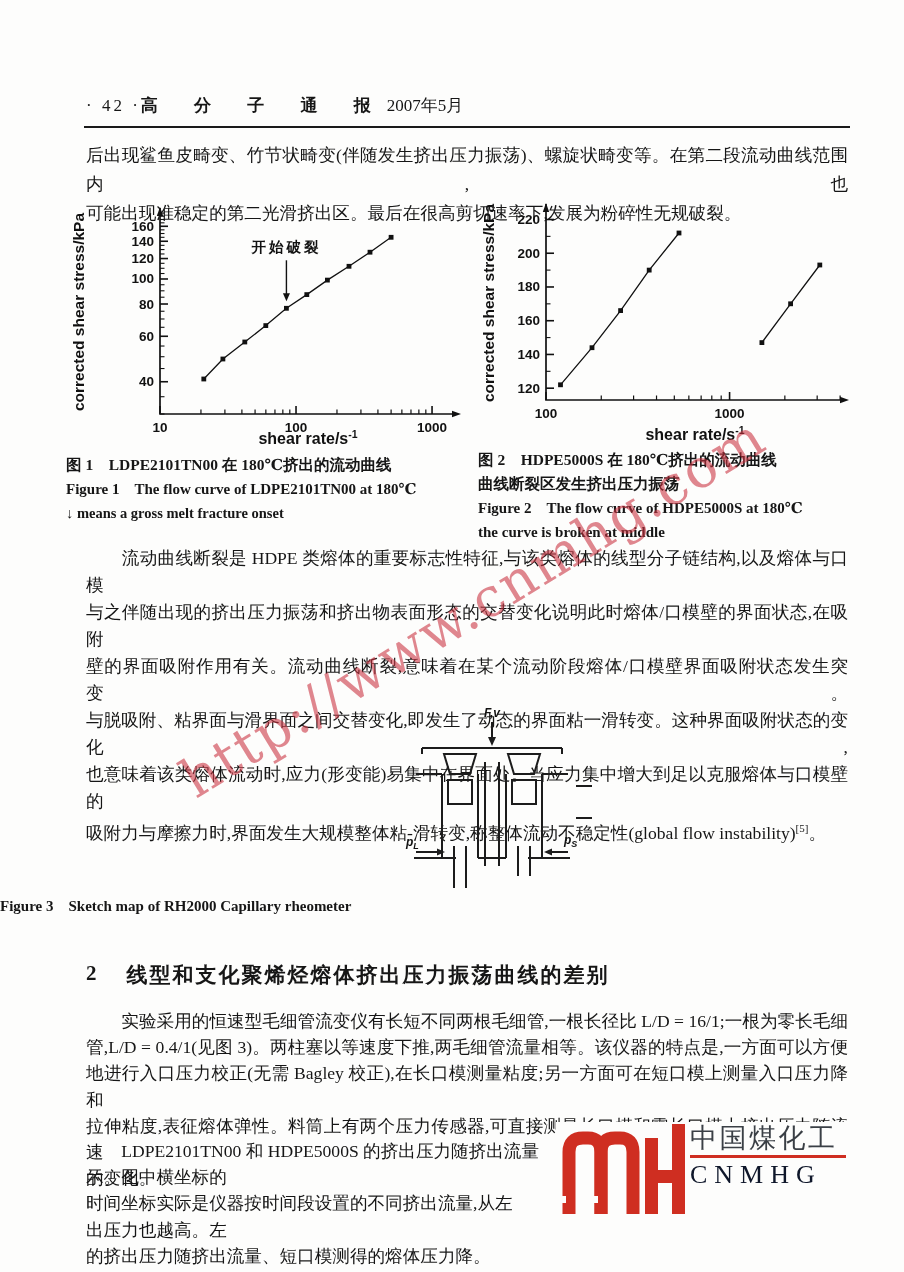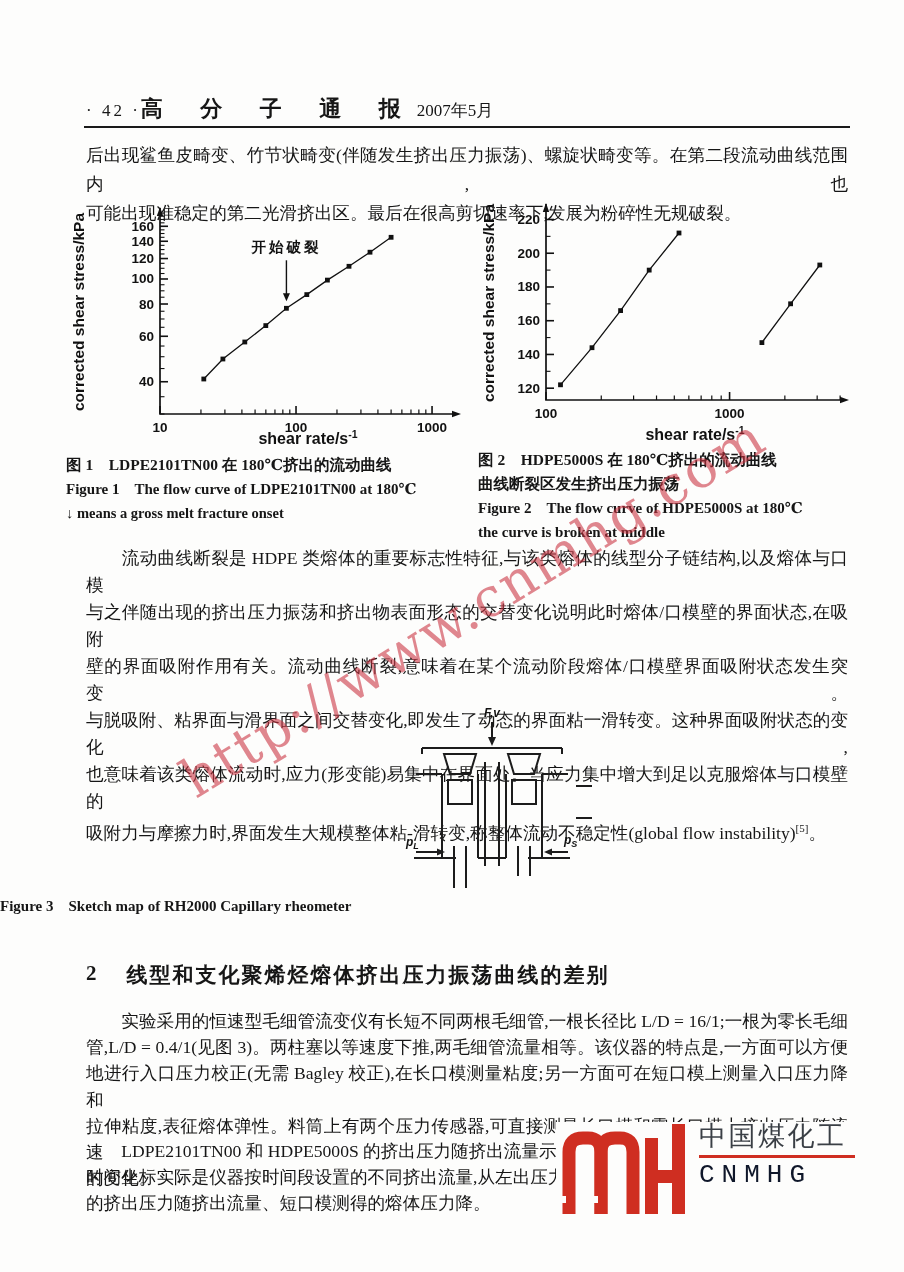--- a/index.html
+++ b/index.html
@@ -1,50 +1,50 @@
 <!DOCTYPE html>
 <html><head>
 <meta charset="utf-8">
 <style>
   html,body{margin:0;padding:0;background:#e8e8e8;}
   .page{position:relative;width:904px;height:1272px;margin:0 auto;background:#fdfdfc;
         font-family:"Liberation Serif","DejaVu Serif",serif;color:#161616;overflow:hidden;}
   
   .hdr{position:absolute;left:86px;right:58px;top:94px;display:flex;justify-content:flex-start;align-items:baseline;}
   .hdr-page{font-size:17px;letter-spacing:3px;}
-  .hdr-title{font-size:22px;font-weight:700;letter-spacing:16px;}
+  .hdr-title{font-size:17px;font-weight:700;letter-spacing:16px;}
   .hdr-date{font-size:17px;}
   .hdr-rule{position:absolute;left:84px;right:54px;top:126px;border-top:2.6px solid #1a1a1a;}
   
   .blk{position:absolute;left:86px;width:762px;font-size:17.6px;}
   .lh-wide{line-height:29px;}
   .lh-mid{line-height:27px;}
   .lh-tight{line-height:26.2px;}
   .jline{text-align:justify;text-align-last:justify;}
   .pline{text-align:left;}
   .sup{font-size:11px;vertical-align:super;}
-  .frag-row{display:flex;justify-content:flex-start;}
+  .frag-row{display:flex;justify-content:flex-end;flex-direction:column;}
   
   .figcap{position:absolute;text-align:left;}
   .cap-cn{font-size:15.5px;font-weight:700;line-height:25px;}
   .cap-en{font-size:15px;font-weight:700;line-height:24px;}
   .cap-note{font-size:14.5px;font-weight:700;line-height:24px;}
   
   .sect{position:absolute;left:86px;top:961px;font-size:21px;font-weight:700;display:flex;gap:28px;letter-spacing:2px;}
   
   svg text{font-family:"Liberation Sans","DejaVu Sans",sans-serif;fill:#111;}
   .chart{position:absolute;}
   
   .watermark{position:absolute;left:186px;top:752px;transform:rotate(-31.5deg);transform-origin:0 50%;
      font-family:"DejaVu Serif",serif;font-size:54px;letter-spacing:2px;white-space:nowrap;
      color:rgba(202,48,62,0.58);z-index:6;pointer-events:none;}
   
   .logo{position:absolute;left:556px;top:1122px;width:314px;height:94px;background:#fdfdfc;z-index:4;
         display:flex;align-items:flex-start;}
-  .logo-txt{margin-left:9px;font-family:Liberation Mono, monospace;}
+  .logo-txt{font-family:Liberation Serif, serif;}
   .logo-cn{font-size:27px;letter-spacing:2.5px;color:#3a3f45;line-height:32px;}
   .logo-rule{height:3px;background:#cf2e21;width:156px;margin:1px 0 3px;}
   .logo-en{font-size:26px;letter-spacing:7px;color:#0f172a;line-height:28px;}
 </style>
 </head>
 <body>
 
 <div class="page">
 
   <div class="hdr">

